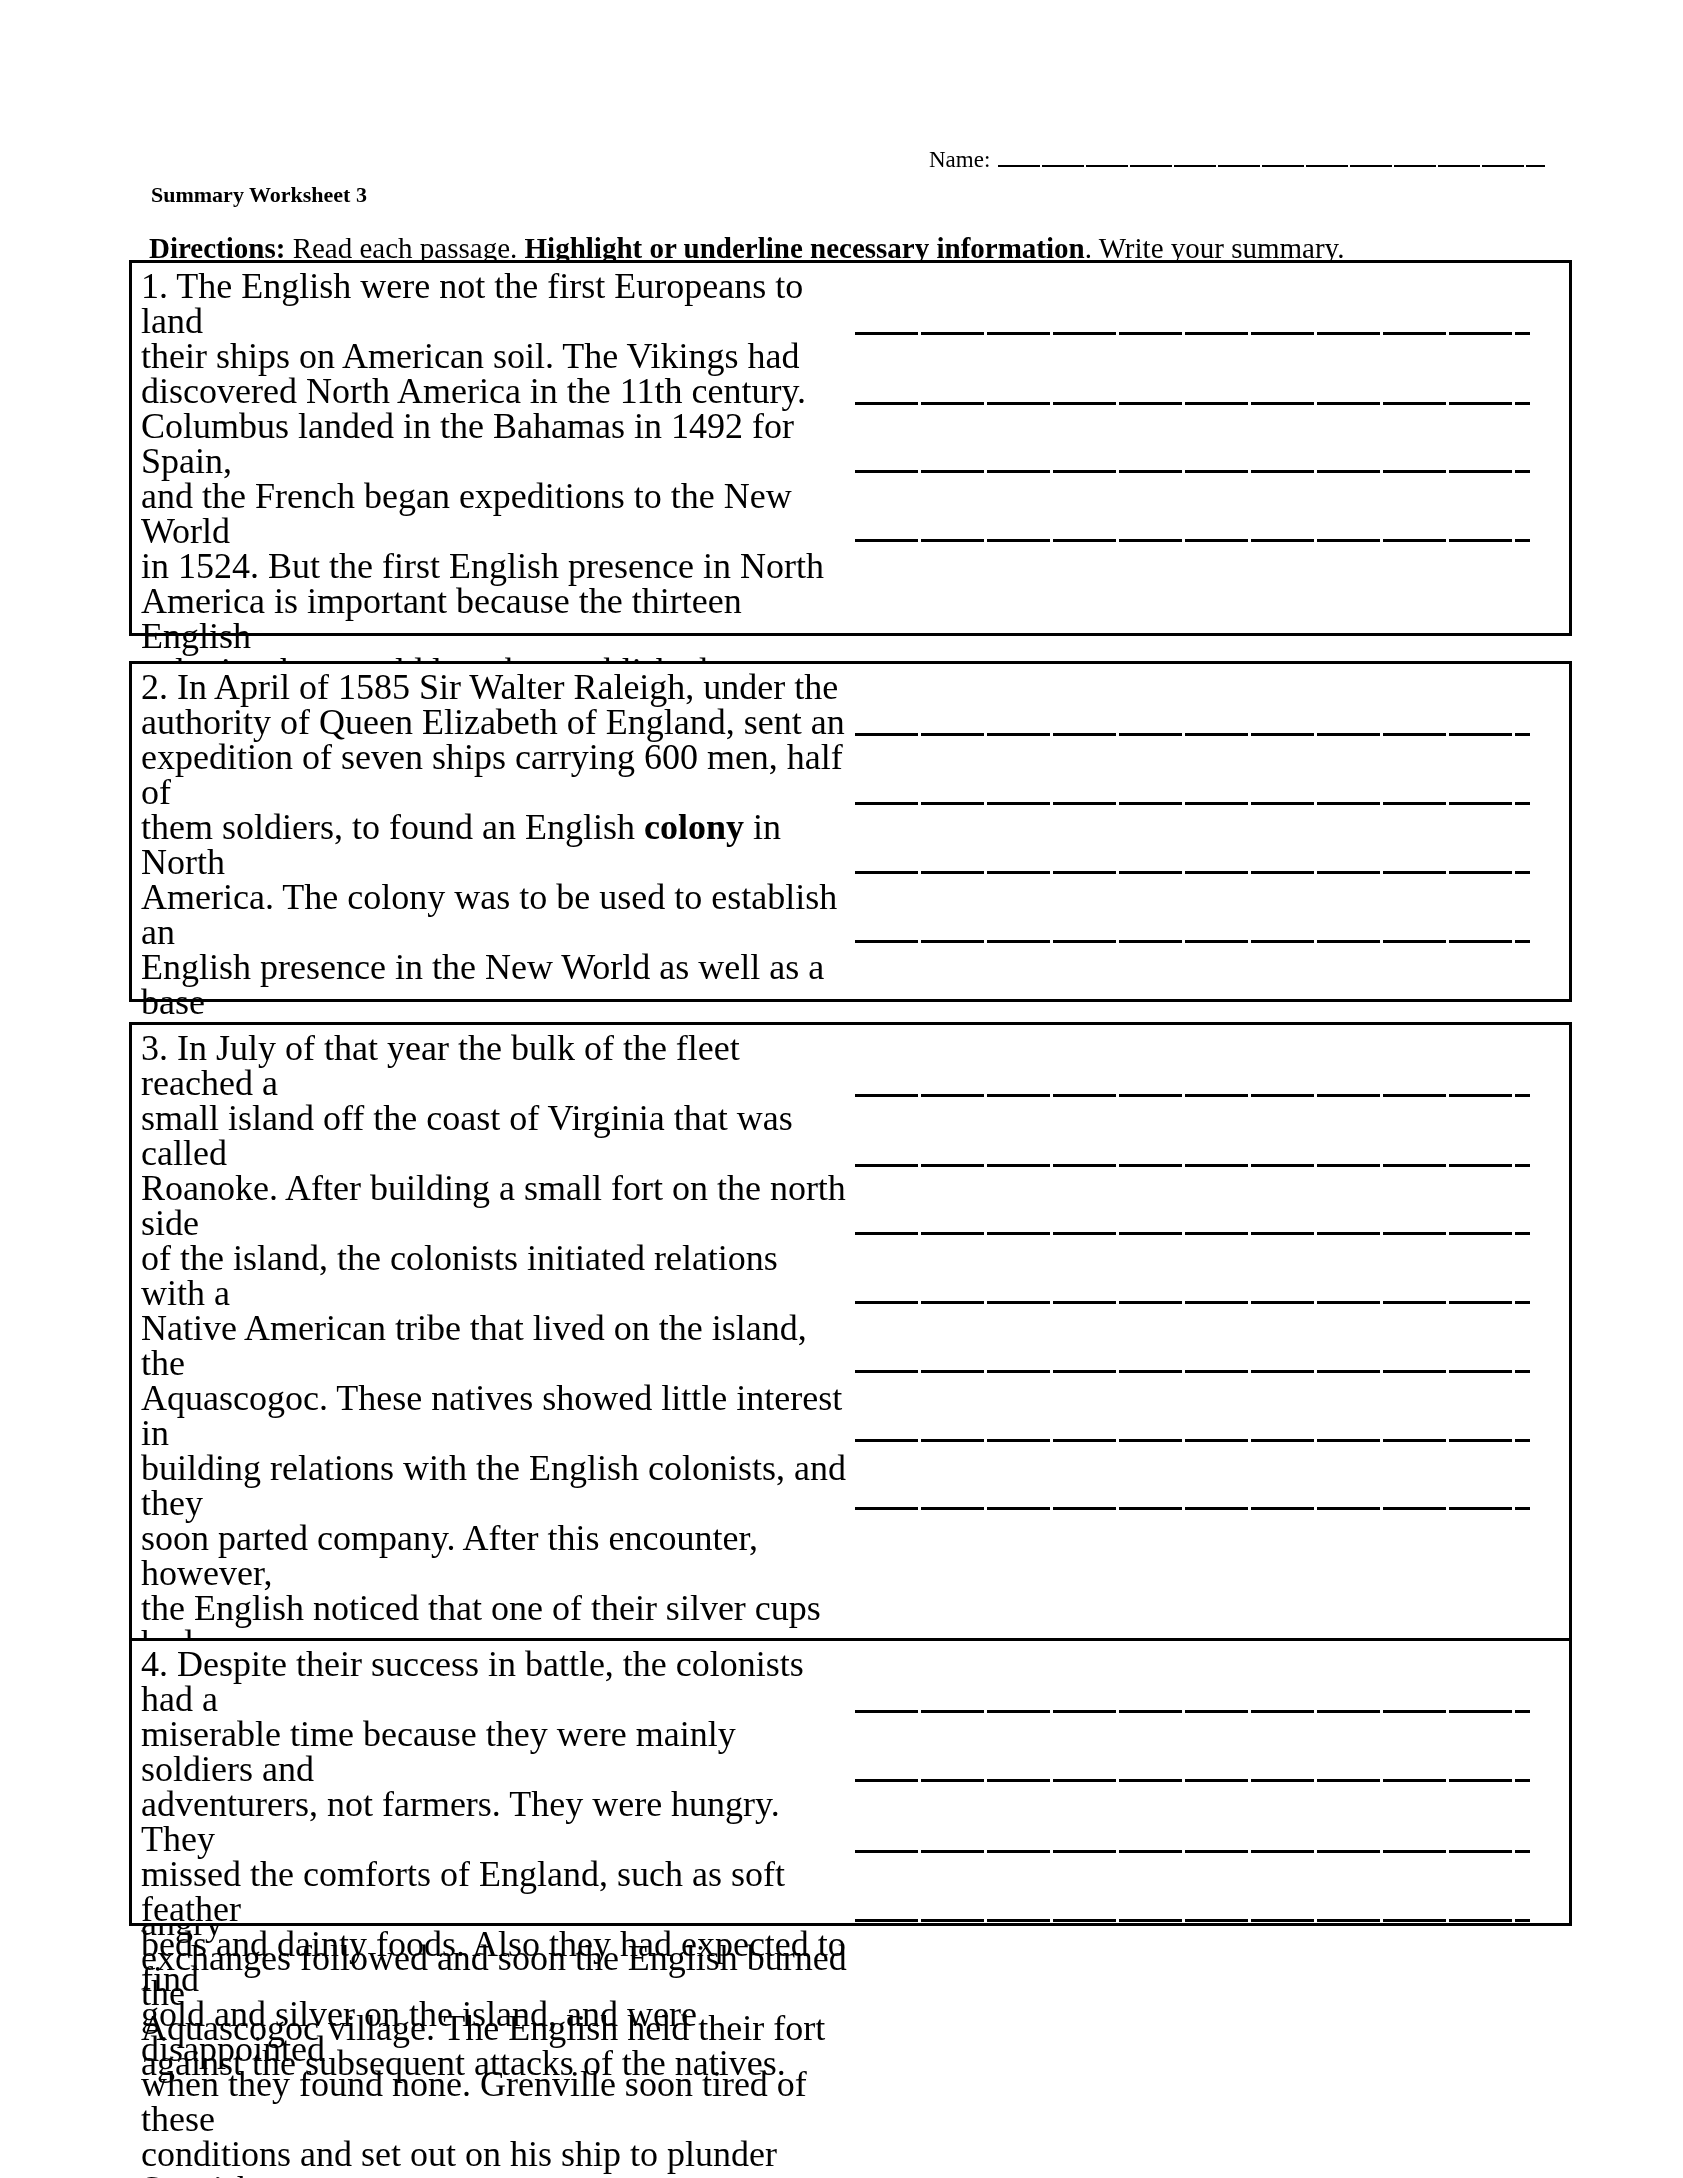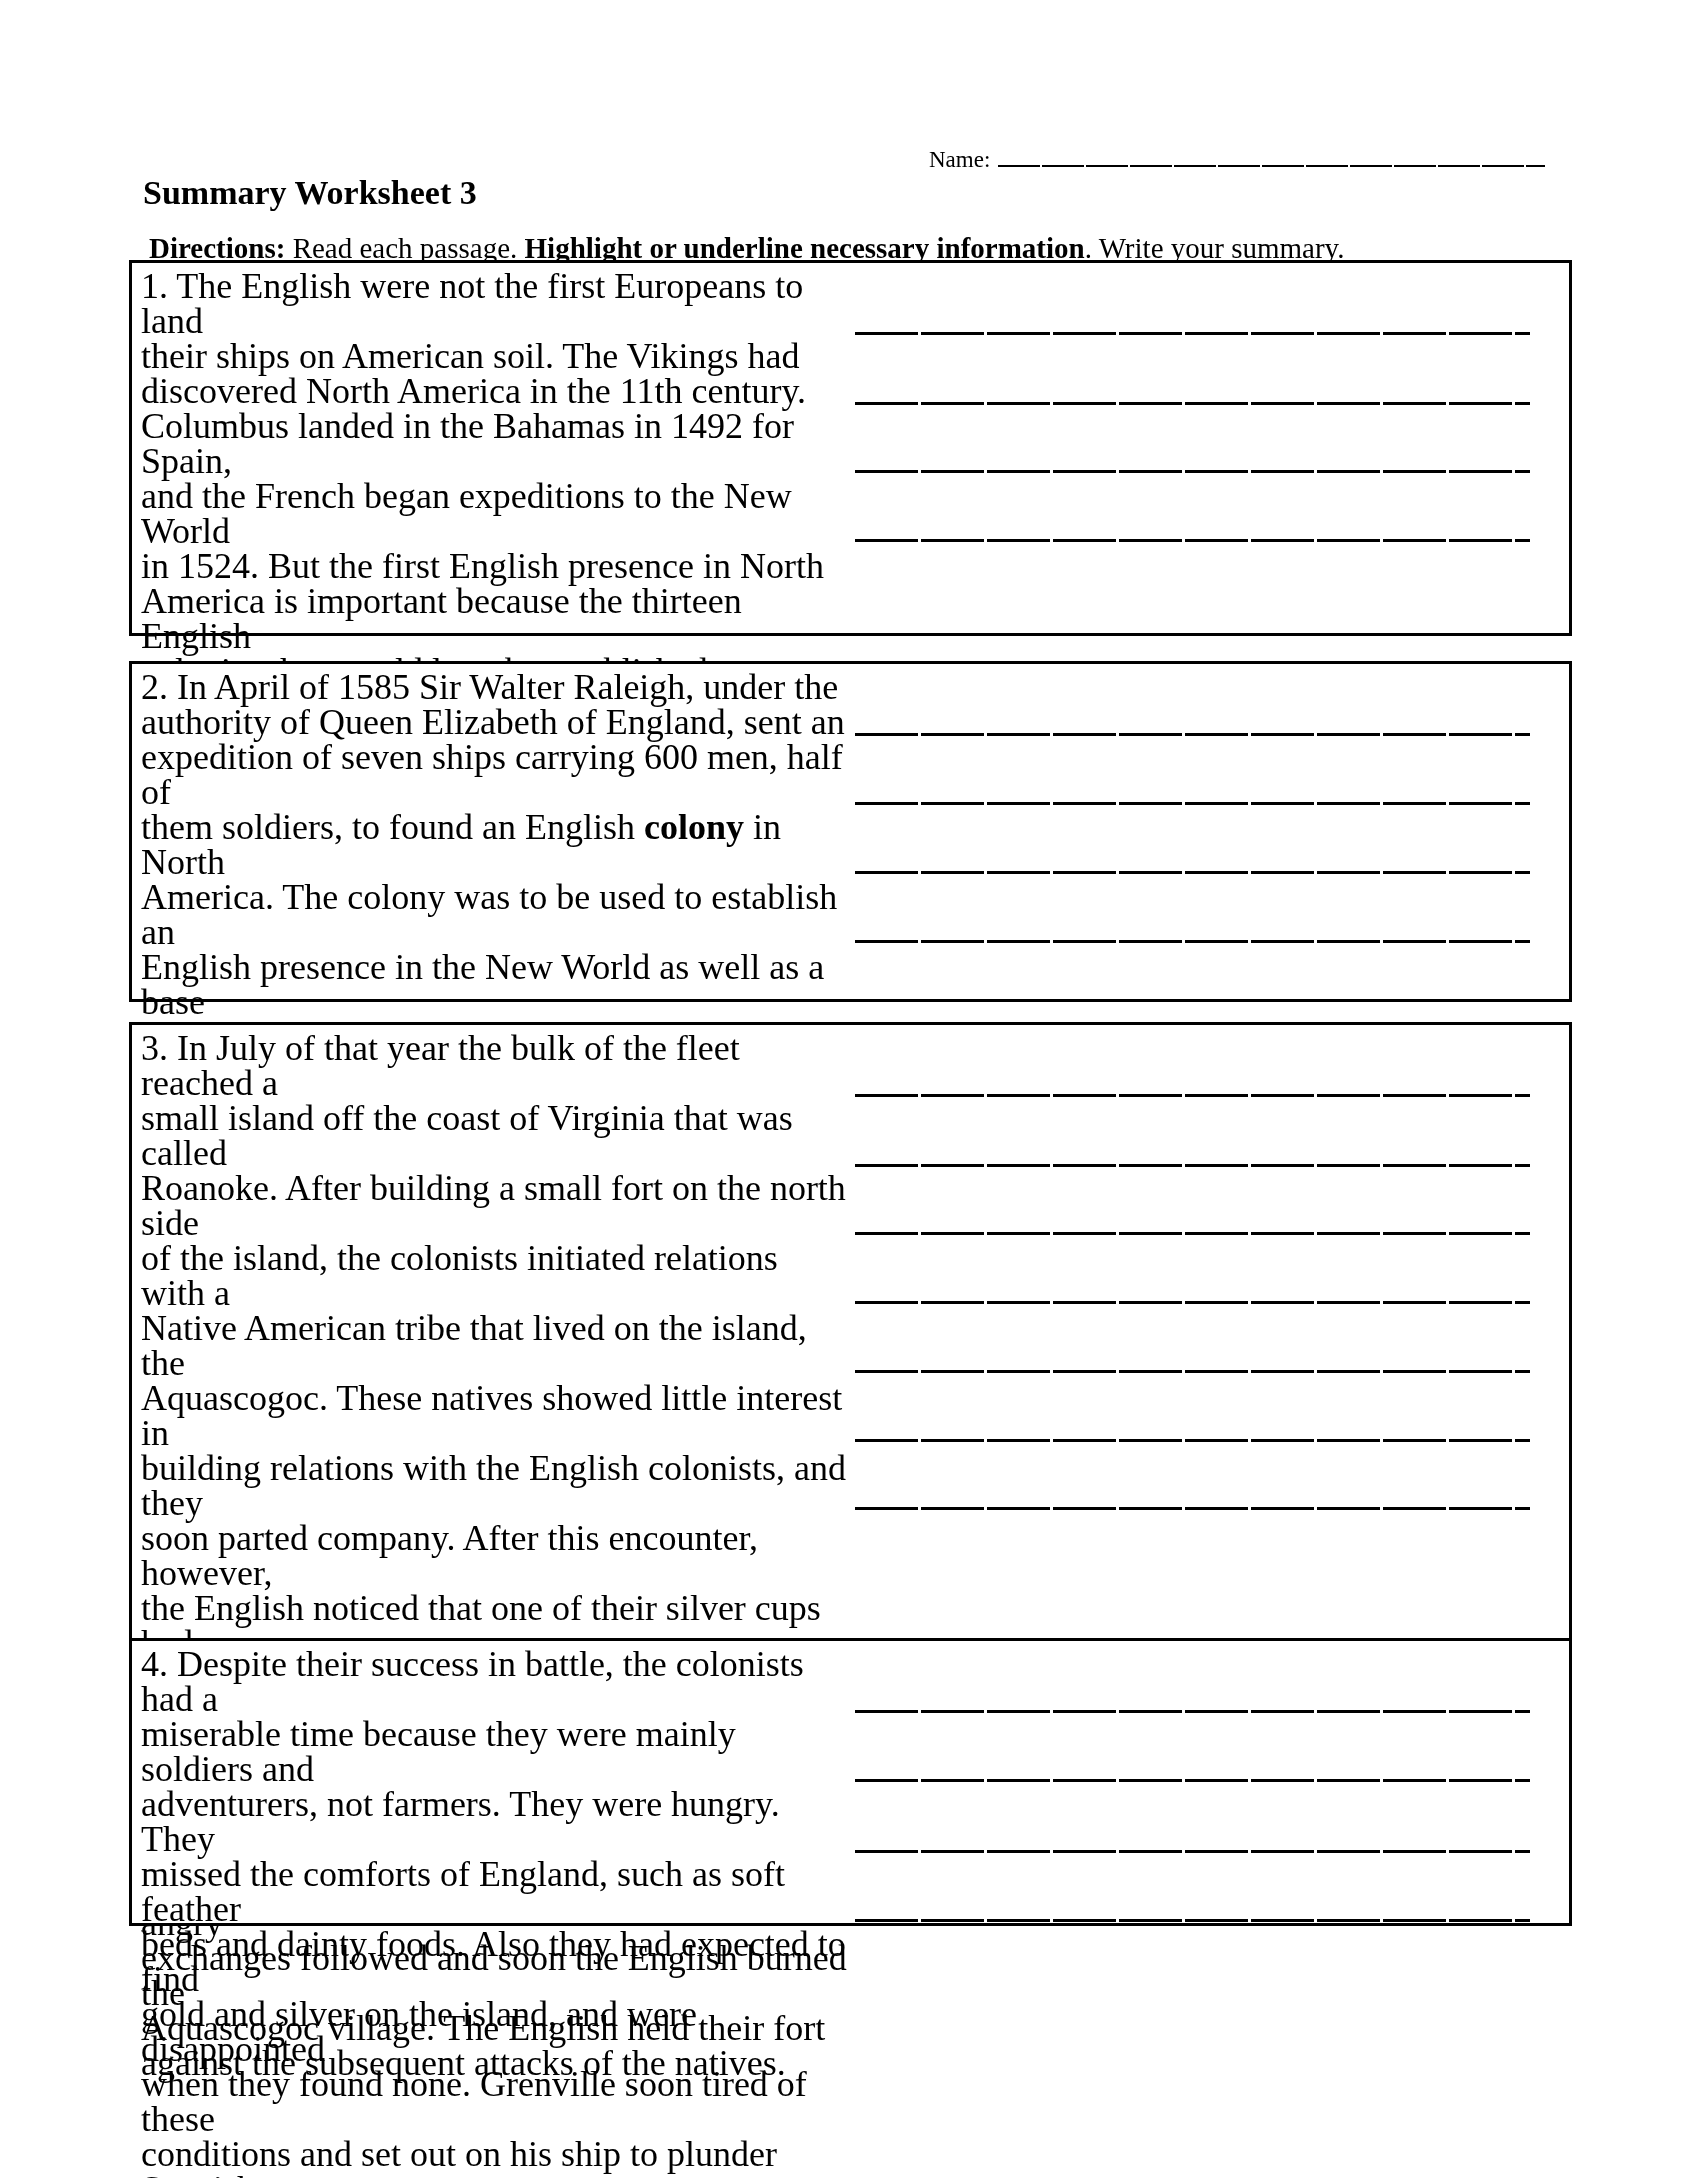--- a/index.html
+++ b/index.html
@@ -26,22 +26,22 @@
     margin-left: 8px;
     background-image: repeating-linear-gradient(to right, #000 0 42px, transparent 42px 44px);
     background-size: 100% 2px;
     background-repeat: no-repeat;
     background-position: 0 100%;
   }
   .title {
     position: absolute;
     left: 143px;
     top: 174px;
-    margin: 0;
-    font-size: 34px;
+    margin: 8px;
+    font-size: 22px;
     font-weight: bold;
   }
   .directions {
     position: absolute;
     left: 143px;
     top: 226px;
     margin: 6px;
     font-size: 29px;
     white-space: nowrap;
   }

